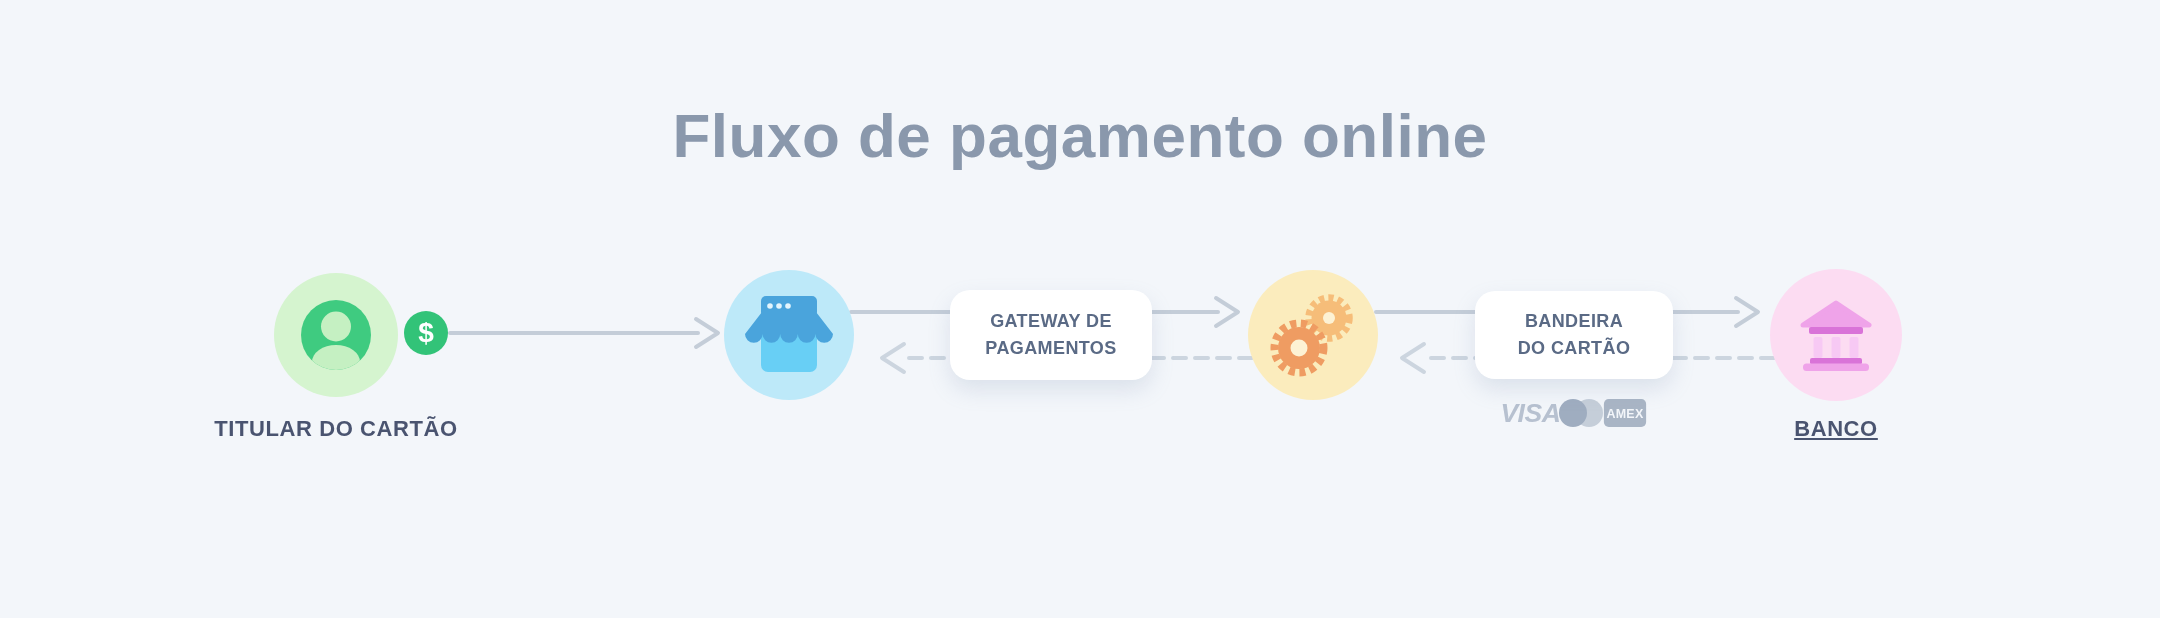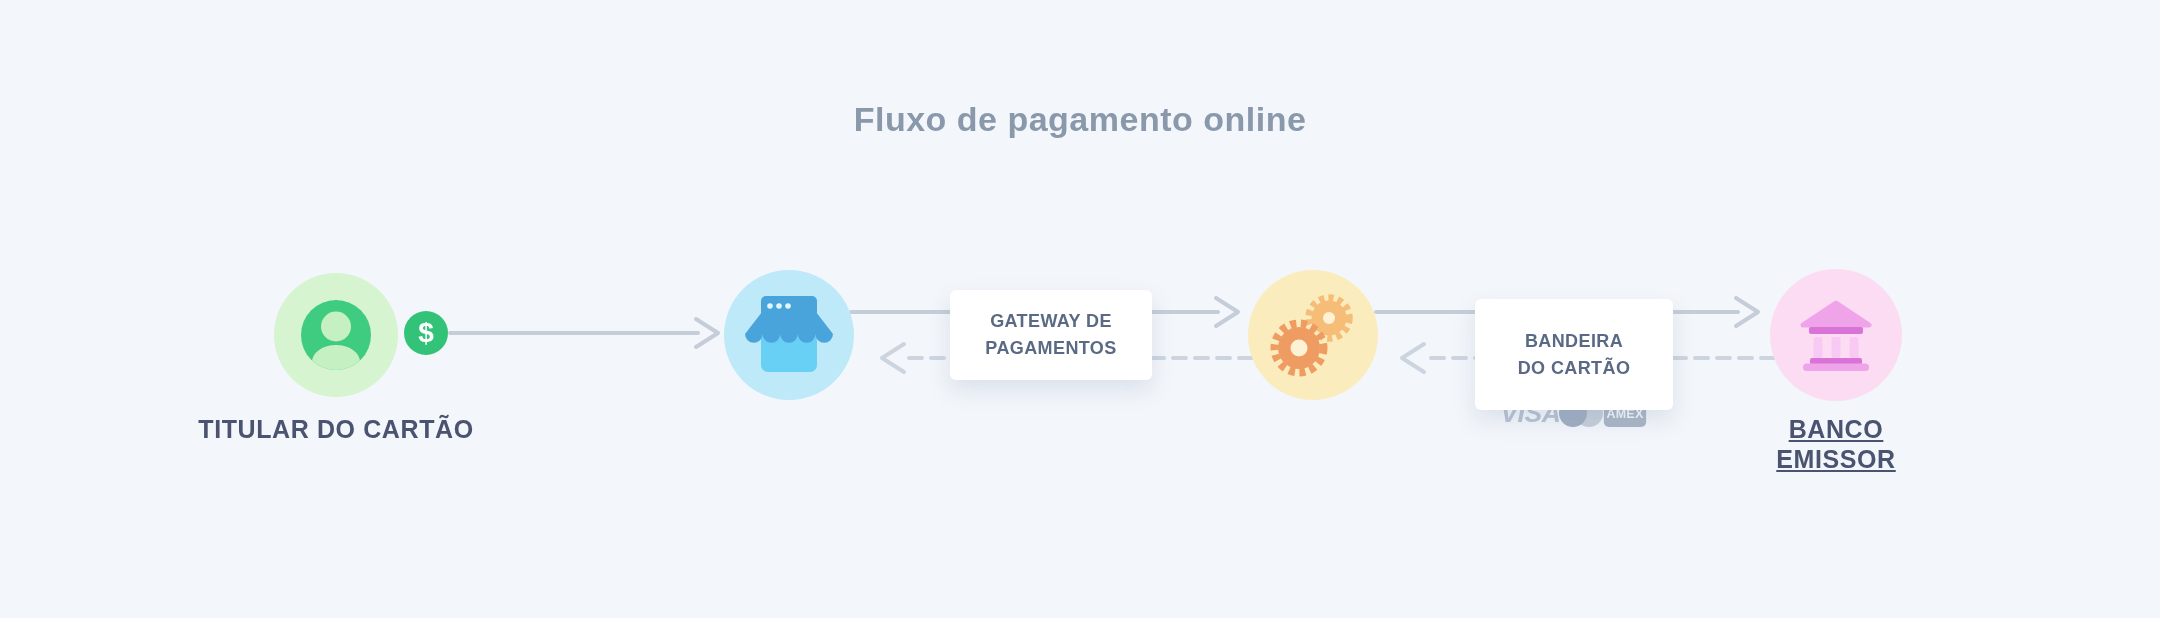--- a/index.html
+++ b/index.html
@@ -9,21 +9,21 @@
   }
   .canvas{
     position:relative;
     width:2160px;height:618px;
     background:#f3f6fa;
     overflow:hidden;
   }
   .title{
     position:absolute;left:0;top:100px;width:2160px;
     text-align:center;
-    font-size:34px;font-weight:600;letter-spacing:.5px;
+    font-size:62px;font-weight:600;letter-spacing:.5px;
     color:#8a98ac;
   }
   svg.arrows{position:absolute;left:0;top:0;z-index:1;}
   .edge-solid{stroke:#c4cdd8;stroke-width:4;fill:none;stroke-linecap:round;stroke-linejoin:round;}
   .edge-dashed{stroke:#ccd5df;stroke-width:4;fill:none;stroke-linecap:round;stroke-linejoin:round;stroke-dasharray:13 9;}
   .chev{fill:none;stroke-width:4;stroke-linecap:round;stroke-linejoin:round;}
   .chev.s{stroke:#c4cdd8;}
   .chev.d{stroke:#ccd5df;}
 
   .node-circle{
@@ -38,37 +38,37 @@
   .badge{
     position:absolute;z-index:3;left:404px;top:311px;width:44px;height:44px;
     border-radius:50%;background:#32c378;color:#ffffff;
     display:flex;align-items:center;justify-content:center;
     font-size:28px;font-weight:800;
   }
 
   .node-label{
     position:absolute;z-index:2;top:414px;width:420px;
     text-align:center;color:#4a5470;
-    font-size:25px;line-height:30px;font-weight:700;letter-spacing:.6px;
+    font-size:22px;line-height:30px;font-weight:700;letter-spacing:.6px;
   }
   .l-cardholder{left:126px;}
   .l-merchant{left:579px;}
   .l-acquirer{left:1103px;}
   .l-issuer{left:1626px;text-decoration:underline;}
 
   .connector-box{
     position:absolute;z-index:4;height:90px;
-    background:#ffffff;border-radius:6px;
+    background:#ffffff;border-radius:20px;
     box-shadow:0 10px 22px rgba(125,145,180,.20);
     display:flex;flex-direction:column;align-items:center;justify-content:center;
     color:#5a6a85;font-size:18px;font-weight:700;letter-spacing:.4px;line-height:27px;
     text-align:left;
   }
   .box-gateway{left:950px;top:290px;width:202px;}
-  .box-scheme{left:1475px;top:299px;width:198px;height:111px;}
+  .box-scheme{left:1475px;top:291px;width:198px;height:88px;}
 
   .logo-row{
     position:absolute;z-index:2;left:1474px;top:397px;width:200px;height:32px;
     display:flex;align-items:center;justify-content:center;gap:0;
   }
   .visa{
     font-style:italic;font-weight:800;font-size:26px;letter-spacing:-.5px;
     color:#b7c1d0;transform:scaleX(1.02);
   }
   .mc{position:relative;width:44px;height:28px;}
@@ -183,16 +183,15 @@
       <rect x="12" y="28" width="54" height="7" rx="2" fill="#d973d8"></rect>
       <rect x="16.5" y="38" width="9" height="21" rx="2" fill="#f7c9f4"></rect>
       <rect x="34.5" y="38" width="9" height="21" rx="2" fill="#f7c9f4"></rect>
       <rect x="52.5" y="38" width="9" height="21" rx="2" fill="#f7c9f4"></rect>
       <rect x="13" y="59" width="52" height="6.5" rx="2" fill="#d973d8"></rect>
       <rect x="6" y="64.5" width="66" height="7.5" rx="3.5" fill="#efa3e9"></rect>
     </svg>
   </div>
   <div class="node-label l-issuer">
     <div>BANCO</div>
-    <div>EMISSOR</div>
   </div>
 
 </div>
 
 </body></html>

